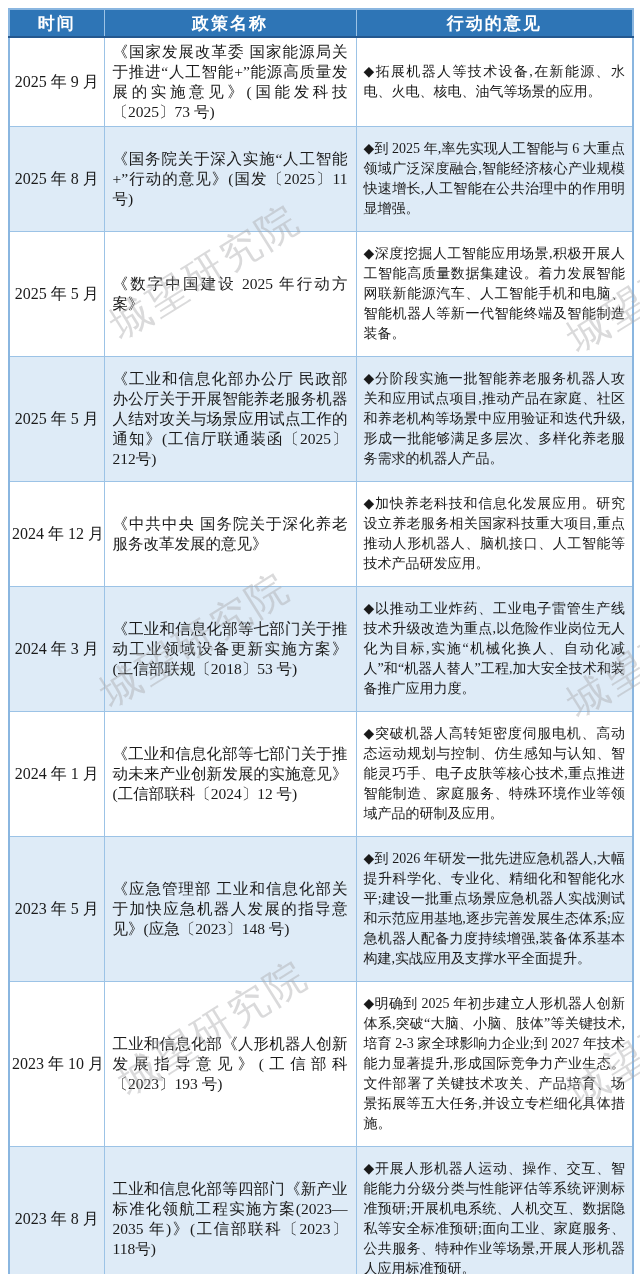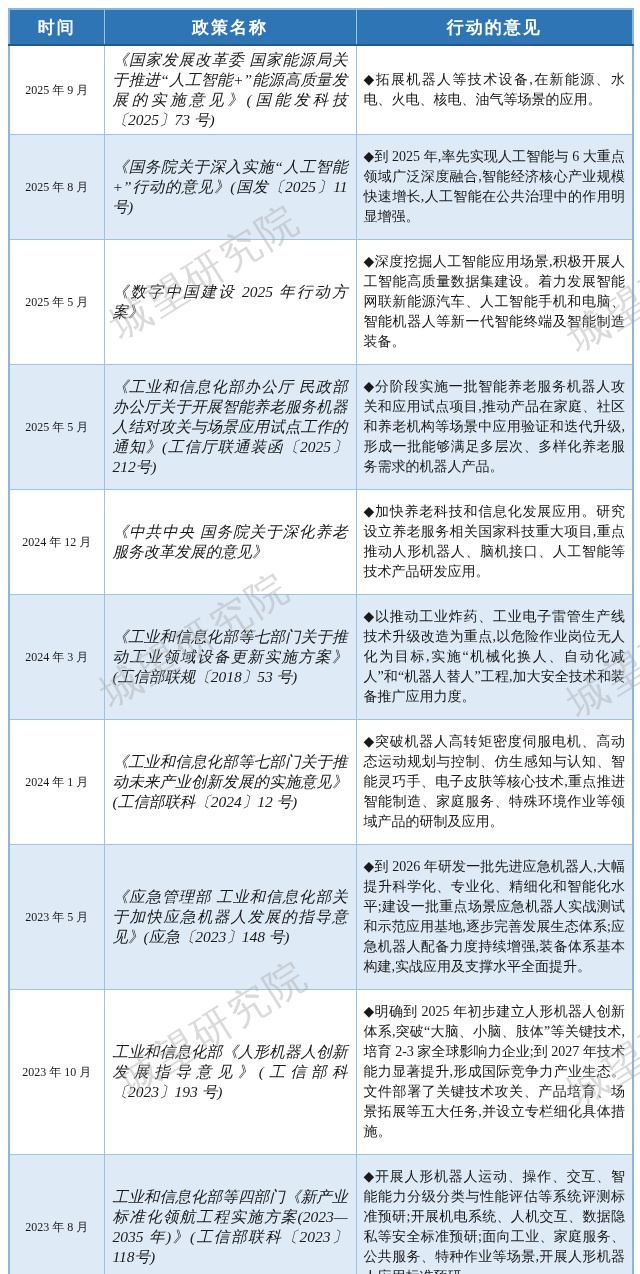--- a/index.html
+++ b/index.html
@@ -24,39 +24,38 @@
   }
   .policy-table th, .policy-table td {
     border: 1px solid #9cc3e6;
     vertical-align: middle;
   }
   .policy-table thead th {
     background: #2e75b6;
     color: #ffffff;
     font-weight: bold;
     font-size: 17px;
-    height: 36px;
+    height: 28px;
     text-align: center;
     letter-spacing: 2px;
     border-bottom: 2px solid #24588f;
   }
   .policy-table tbody tr { background: #ffffff; }
   .policy-table tbody tr:nth-child(even) { background: #deebf7; }
   td.date-cell {
     text-align: center;
-    font-size: 12px;
+    font-size: 16px;
     padding: 3px 2px;
     white-space: nowrap;
   }
   td.policy-cell {
     font-size: 15.5px;
     line-height: 20px;
     padding: 4px 8px;
     text-align: justify;
-    font-style: italic;
   }
   td.content-cell {
     font-size: 14px;
     line-height: 20px;
     padding: 12px 7px;
     text-align: justify;
     white-space: pre-line;
   }
   .watermark {
     position: absolute;

